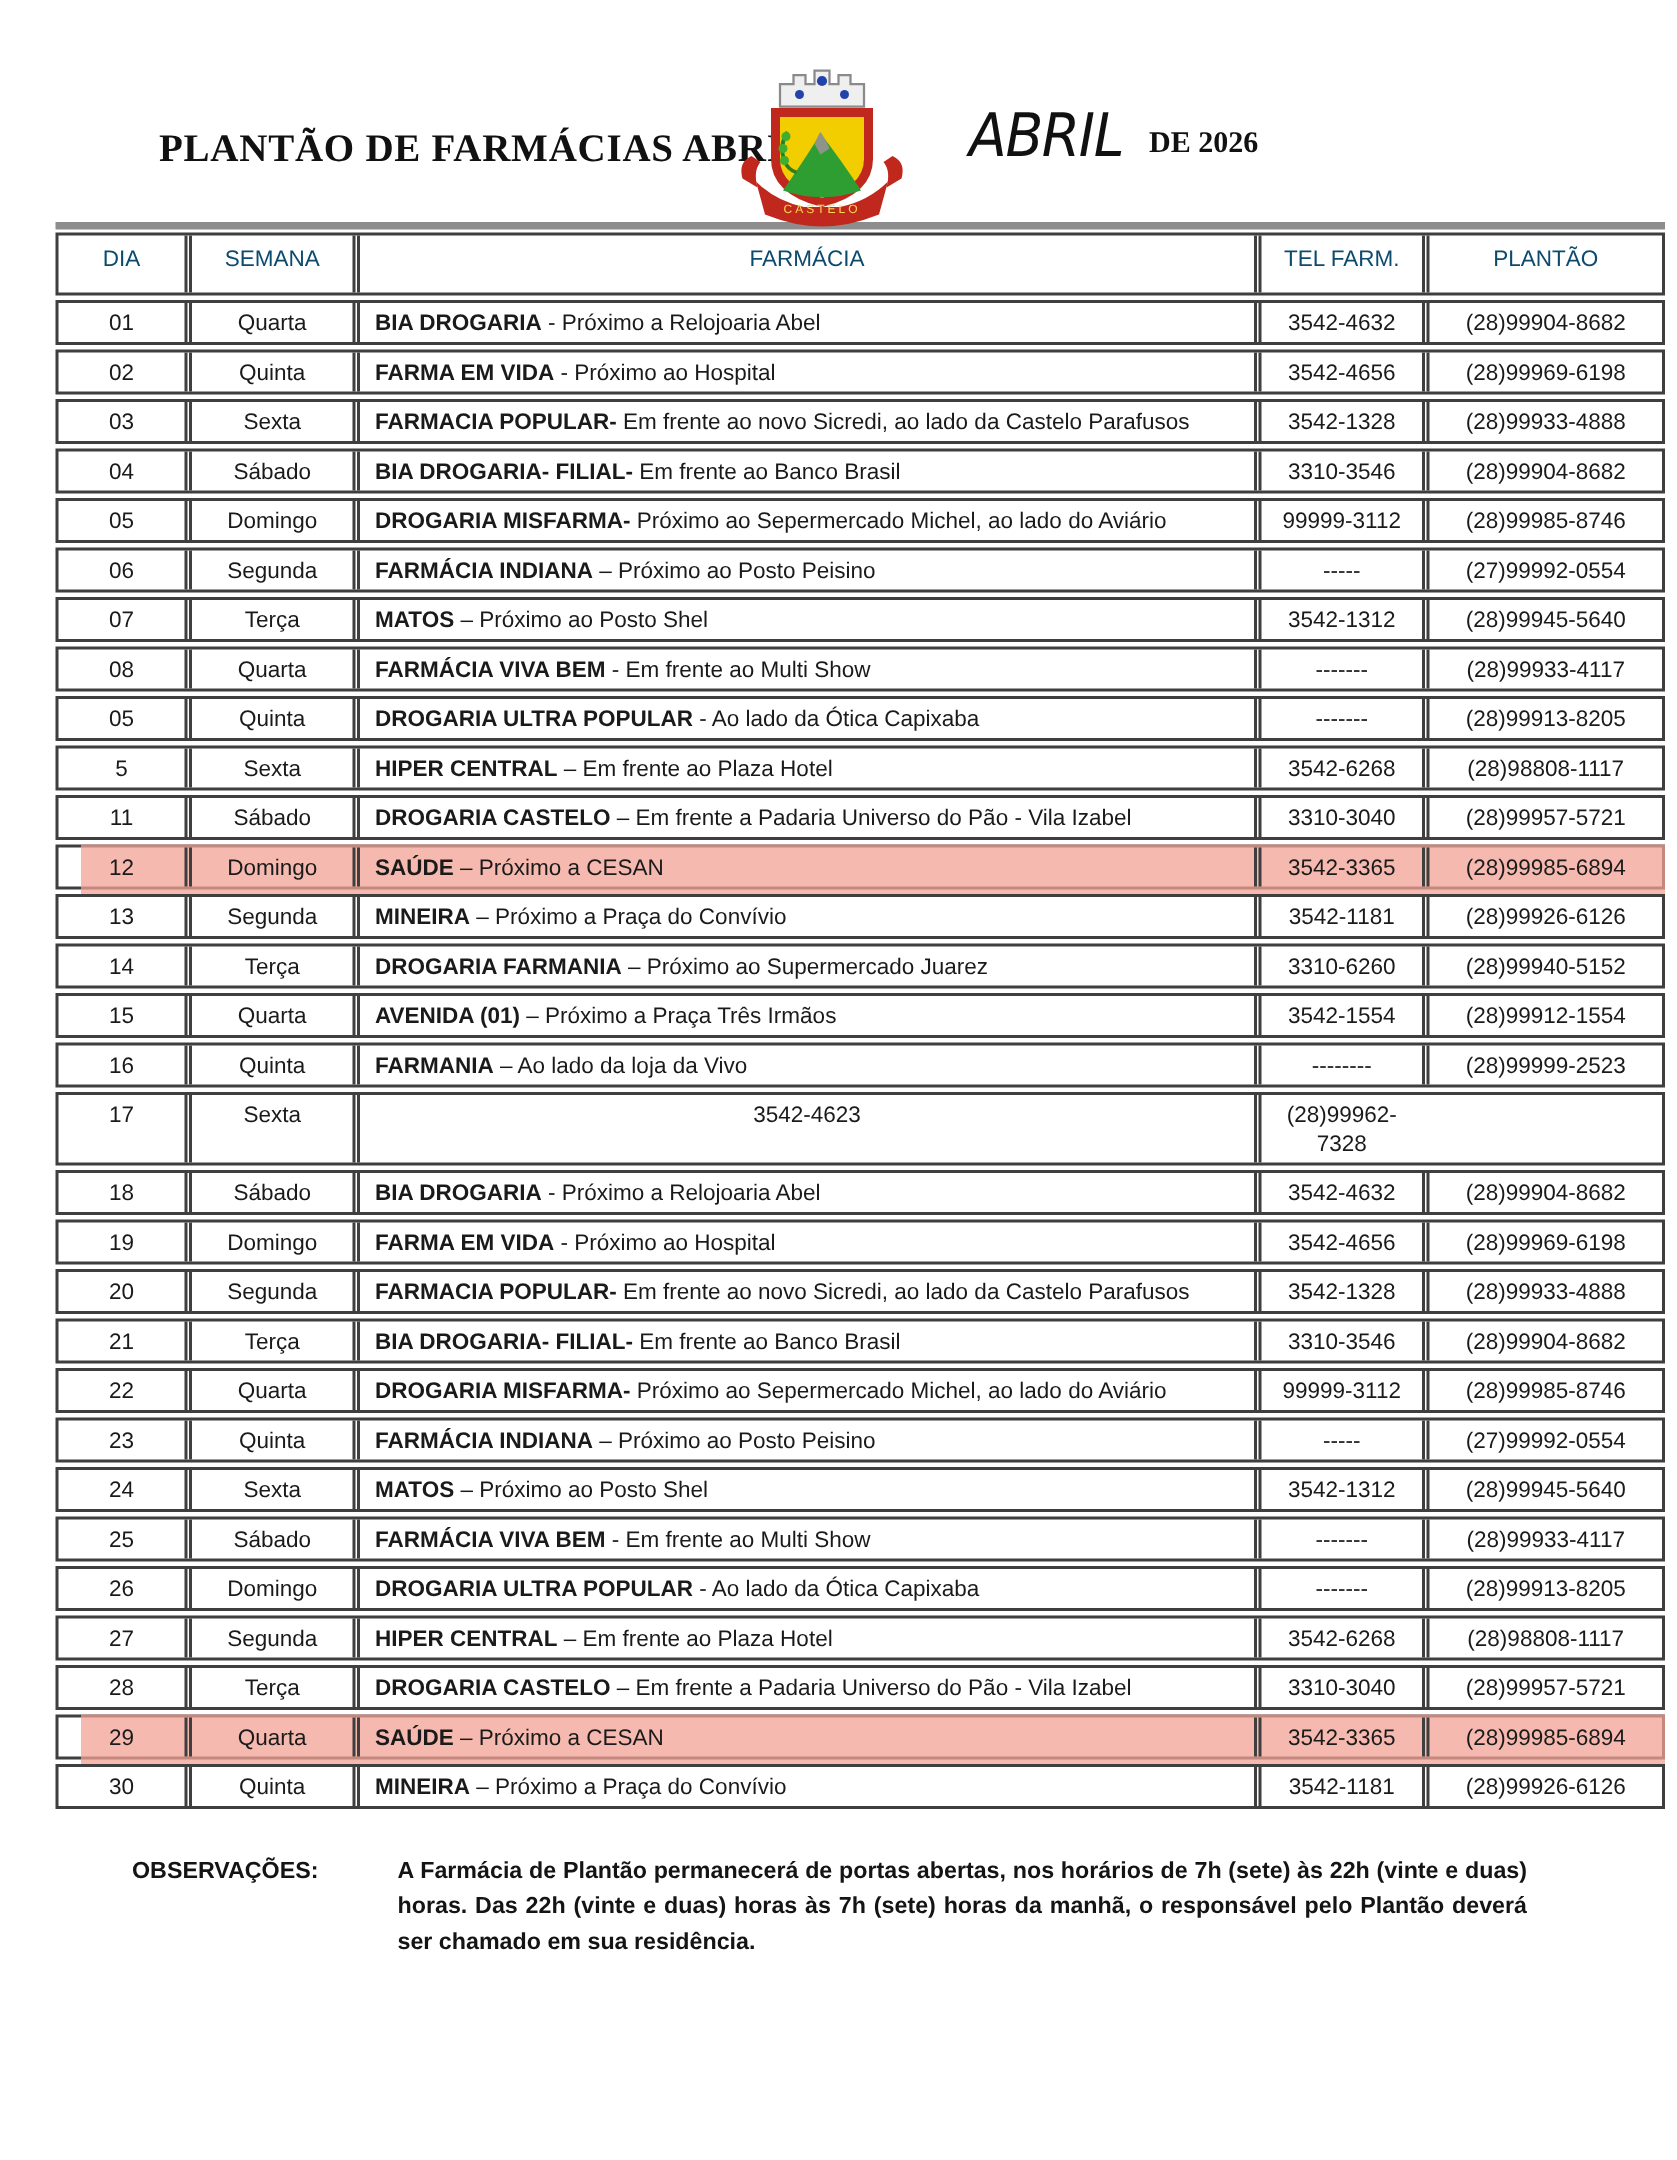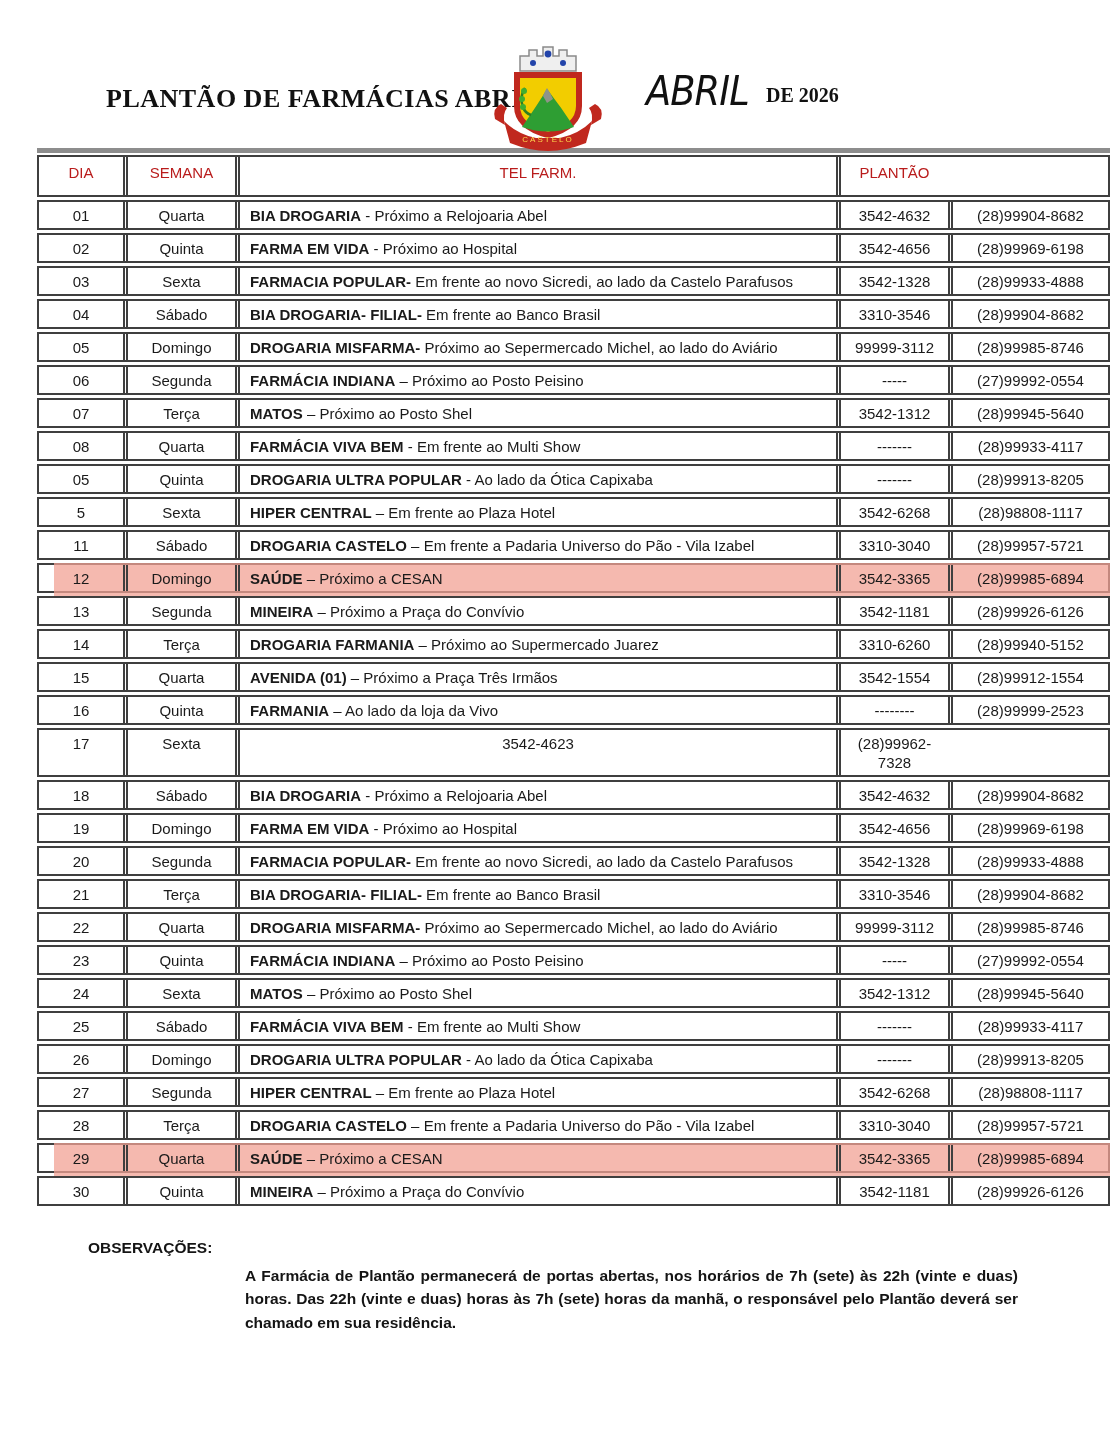--- a/index.html
+++ b/index.html
@@ -47,47 +47,48 @@
   }
   .t-row.head { min-height: 42px; }
   .cell {
     padding: 4px 6px 3px;
     font-size: 15px;
     line-height: 19px;
     position: relative; z-index: 1;
   }
   .cell + .cell { border-left: 5px double #3f3f3f; }
   .c-center { text-align: center; }
-  .head .cell { padding-top: 6px; text-align: center; font-size: 15px; color: #b91c1c; }
+  .head .cell { padding-top: 6px; text-align: center; font-size: 15px; color: #0c4a6e; }
   .cell-farm { text-align: justify; padding-left: 10px; padding-right: 22px; }
   .pharm-name { font-weight: bold; }
   .t-row.hl::before {
     content: "";
     position: absolute;
     left: 15px; right: -2px; top: -2px; bottom: -7px;
     background: #f1a294;
     opacity: 0.75;
     z-index: 0;
   }
 
   
   .obs {
     display: flex;
     margin: 30px 0 0 88px;
     width: 930px;
+    gap: 20px;
   }
   .obs-label {
     width: 157px;
     font-weight: bold; font-size: 15.5px; color: #141414;
     line-height: 1.5;
   }
   .obs-text { flex: 1; }
   .obs-text p {
     font-weight: bold; font-size: 15.5px; color: #141414;
-    line-height: 1.5; text-align: justify; margin-top: 28px;
+    line-height: 1.5; text-align: justify;
   }
 </style>
 </head>
 <body>
 
 <div class="doc-header">
   <div class="doc-title">PLANTÃO DE FARMÁCIAS ABRIL</div>
 
   <div class="crest">
     <svg width="124" height="110" viewBox="0 0 124 110">
@@ -118,20 +119,21 @@
   <div class="month-hand">ABRIL</div>
   <div class="year-label">DE 2026</div>
 </div>
 
 <div class="table-wrap">
   <div class="table-top-bar"></div>
 
   <div class="t-row head">
     <div class="cell">DIA</div>
     <div class="cell">SEMANA</div>
+    <div class="cell">FARMÁCIA</div>
     <div class="cell">TEL FARM.</div>
     <div class="cell">PLANTÃO</div>
   </div>
 
   <div>
   <div class="t-row">
     <div class="cell c-center">01</div>
     <div class="cell c-center">Quarta</div>
     <div class="cell cell-farm"><span class="pharm-name">BIA DROGARIA</span><span> - Próximo a Relojoaria Abel</span></div>
     <div class="cell c-center">3542-4632</div>

